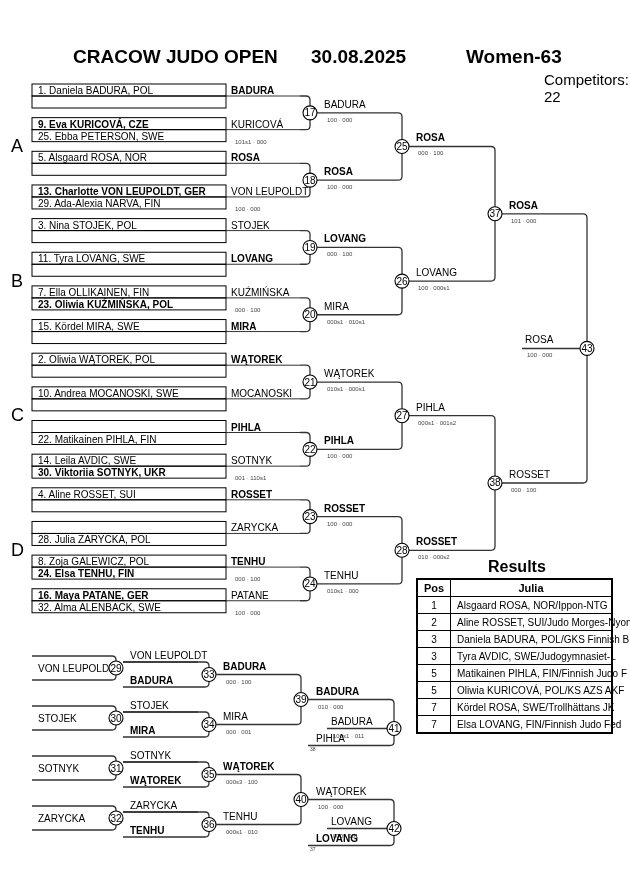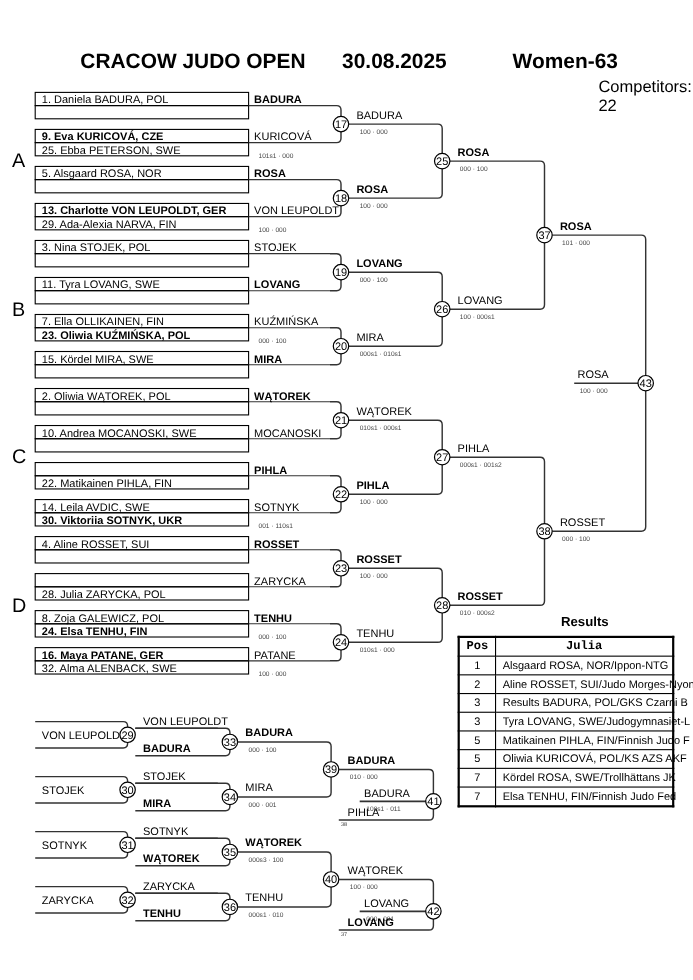--- a/index.html
+++ b/index.html
@@ -3,26 +3,26 @@
 <meta charset="utf-8">
 <style>
   html, body { margin: 0; padding: 0; background: #ffffff; }
   body { width: 630px; height: 891px; position: relative; overflow: hidden;
          font-family: "Liberation Sans", sans-serif; color: #000; }
   #sheet { position: absolute; left: 0; top: 0; width: 630px; height: 891px; }
   .title { position: absolute; top: 46px; left: 0; width: 630px; font-weight: bold; font-size: 19px; }
   .title span { position: absolute; white-space: nowrap; }
   .competitors { position: absolute; left: 500px; top: 71px; font-size: 15px; margin-left: 44px; }
   .pool-letter { position: absolute; font-size: 18px; }
-  .results-title { position: absolute; left: 488px; top: 558px; font-weight: bold; font-size: 12px; margin-left: 22px; }
+  .results-title { position: absolute; left: 488px; top: 558px; font-weight: bold; font-size: 16px; }
   svg text { font-family: "Liberation Sans", sans-serif; }
   .results { position: absolute; left: 416px; top: 578px; border-collapse: collapse;
              border: 2px solid #000; font-size: 10px; background:#fff; }
   .results th, .results td { border: 1px solid #000; height: 16px; padding: 0; }
-  .results th { font-weight: bold; font-size: 11px; font-family: Liberation Mono, monospace; }
+  .results th { font-weight: bold; font-size: 11px; }
   .results td.pos { width: 32px; text-align: center; }
   .results td.name { width: 154px; padding-left: 6px; white-space: nowrap; overflow: visible; max-width: 154px; }
   .results th.pos { width: 32px; }
 </style>
 </head>
 <body>
 
 <div id="sheet">
   <div class="title">
     <span style="left:73px">CRACOW JUDO OPEN</span>
@@ -293,37 +293,37 @@
         <tr>
           <td class="pos">1</td>
           <td class="name">Alsgaard ROSA, NOR/Ippon-NTG</td>
         </tr>
         <tr>
           <td class="pos">2</td>
           <td class="name">Aline ROSSET, SUI/Judo Morges-Nyon</td>
         </tr>
         <tr>
           <td class="pos">3</td>
-          <td class="name">Results BADURA, POL/GKS Czarni B</td>
+          <td class="name">Daniela BADURA, POL/GKS Finnish B</td>
         </tr>
         <tr>
           <td class="pos">3</td>
-          <td class="name">Tyra LOVANG, SWE/Judogymnasiet-L</td>
+          <td class="name">Tyra AVDIC, SWE/Judogymnasiet-L</td>
         </tr>
         <tr>
           <td class="pos">5</td>
           <td class="name">Matikainen PIHLA, FIN/Finnish Judo F</td>
         </tr>
         <tr>
           <td class="pos">5</td>
           <td class="name">Oliwia KURICOVÁ, POL/KS AZS AKF</td>
         </tr>
         <tr>
           <td class="pos">7</td>
           <td class="name">Kördel ROSA, SWE/Trollhättans JK</td>
         </tr>
         <tr>
           <td class="pos">7</td>
-          <td class="name">Elsa TENHU, FIN/Finnish Judo Fed</td>
+          <td class="name">Elsa LOVANG, FIN/Finnish Judo Fed</td>
         </tr>
       </tbody>
   </table>
 </div>
 
 </body></html>

